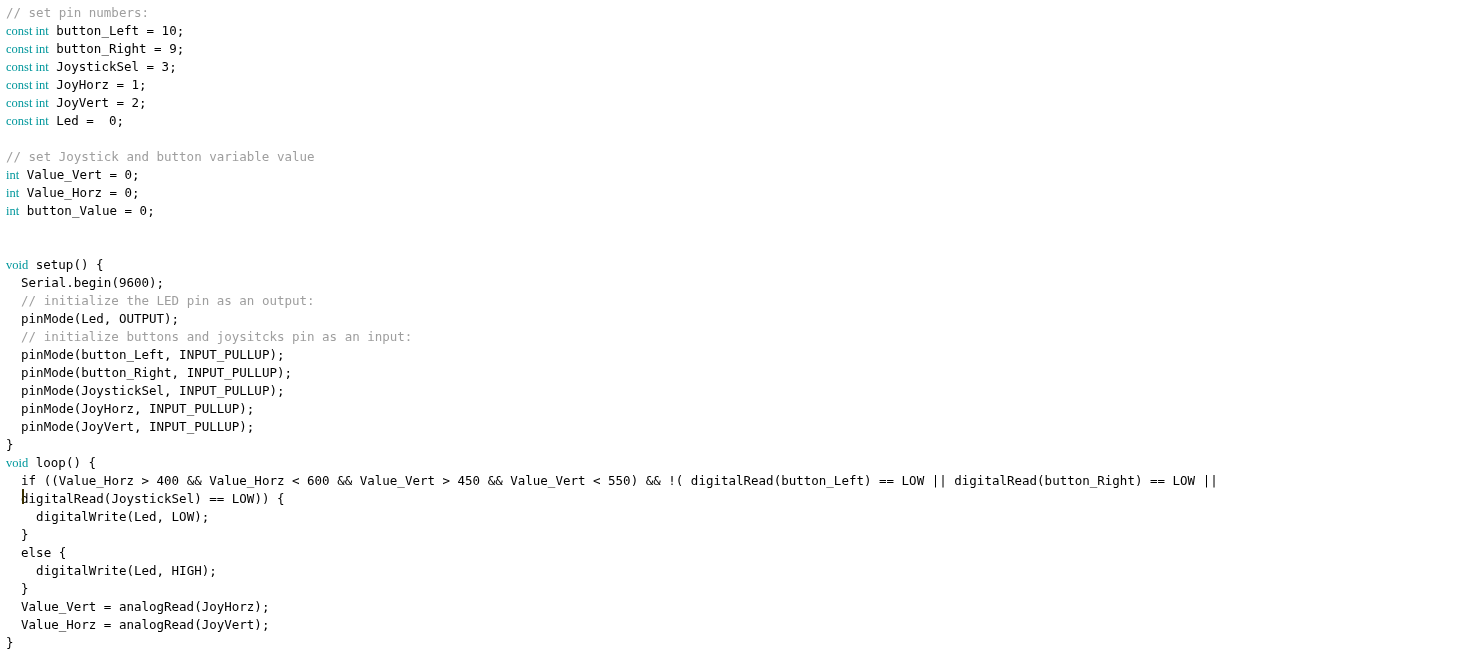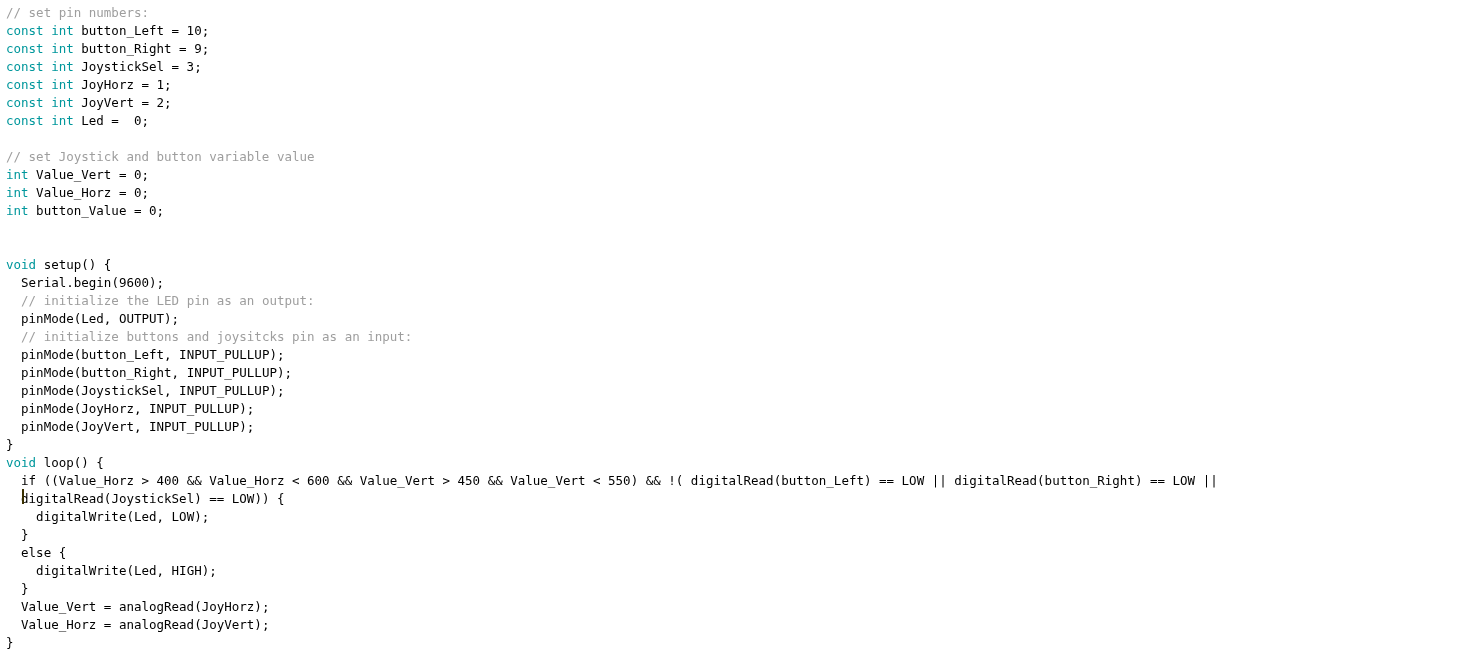--- a/index.html
+++ b/index.html
@@ -31,21 +31,21 @@
     white-space: pre;
     color: #000000;
     letter-spacing: 0px;
   }
   .line {
     height: 18px;
     white-space: pre;
   }
   
   .t-comment  { color: #9E9E9E; }
-  .t-keyword  { color: #00979C; }
+  .t-keyword  { color: #00979C; font-family: Liberation Serif, serif; }
   .t-plain    { color: #000000; }
   
   #caret {
     position: absolute;
     left: 22px;
     top: 489px;
     width: 2px;
     height: 15px;
     background: #3a3000;
   }

